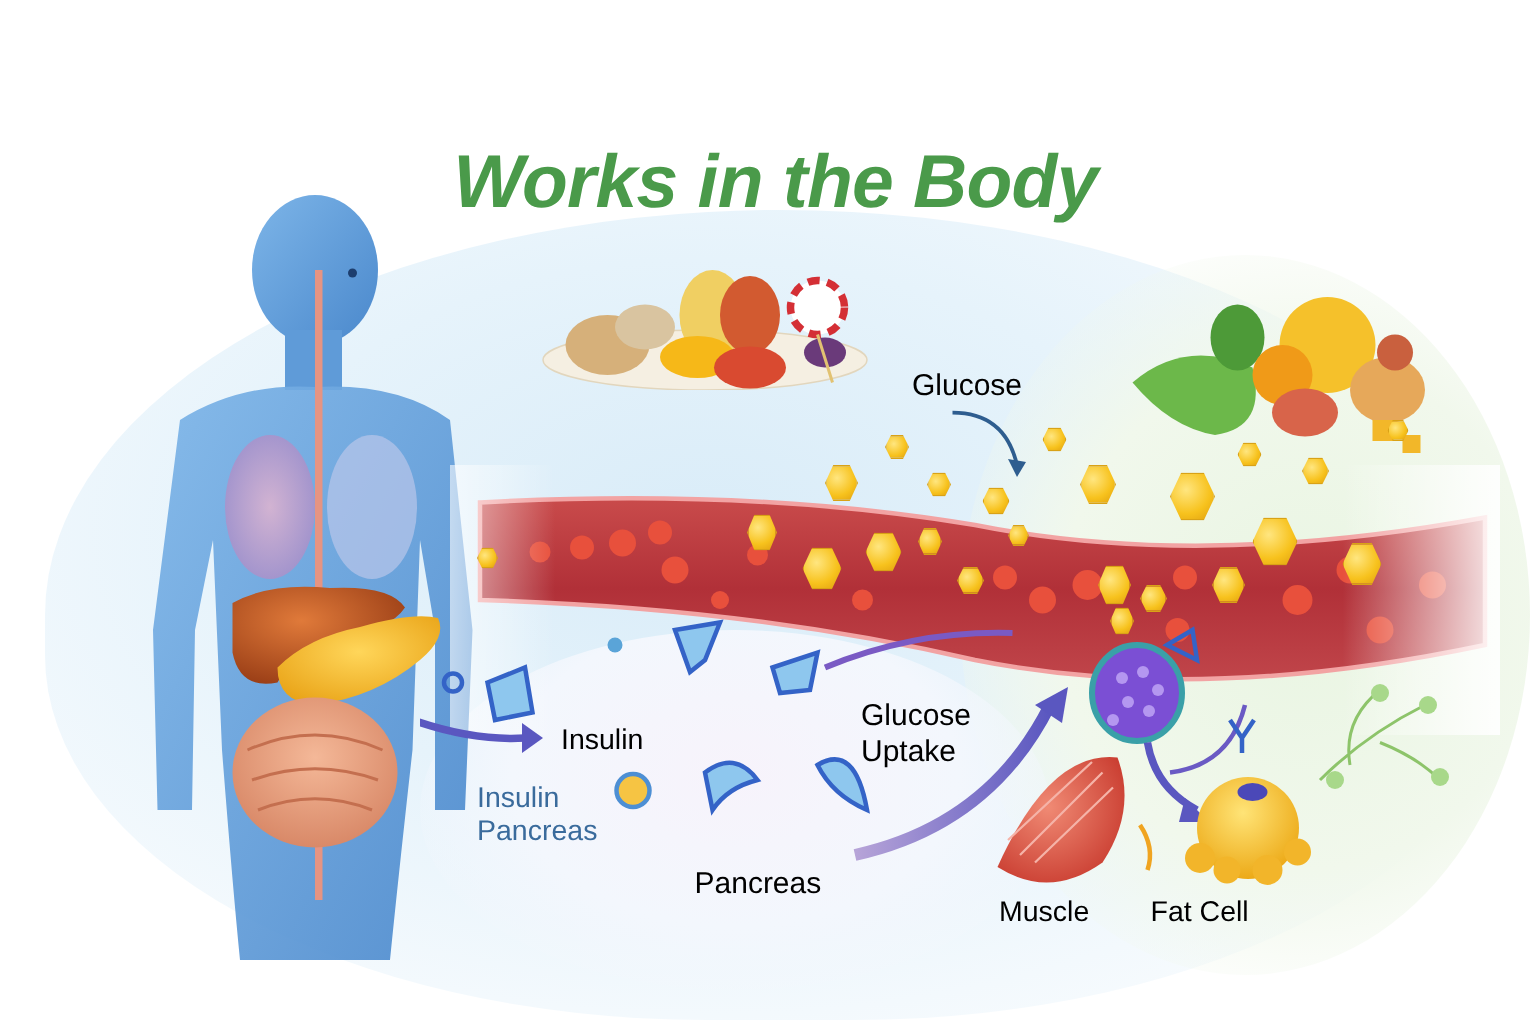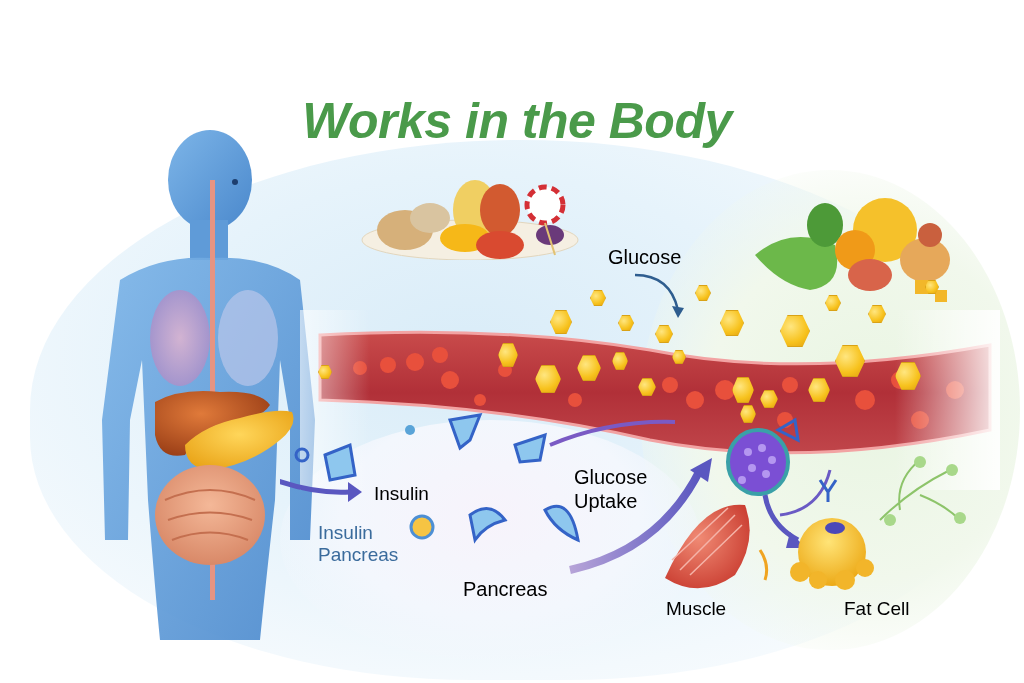--- a/index.html
+++ b/index.html
@@ -288,15 +288,15 @@
   <div class="label light" style="left:318px; top:522px; font-size:19px;">
     <div>Insulin</div>
     <div>Pancreas</div>
   </div>
   <div class="label" style="left:463px; top:578px; font-size:20px;">Pancreas</div>
   <div class="label" style="left:574px; top:465px; font-size:20px; line-height:1.2;">
     <div>Glucose</div>
     <div>Uptake</div>
   </div>
   <div class="label" style="left:666px; top:598px; font-size:19px;">Muscle</div>
-  <div class="label" style="left:844px; top:598px; font-size:19px;">Fat Cell</div>
+  <div class="label" style="left:767px; top:598px; font-size:19px;">Fat Cell</div>
 
 </div>
 
 </body></html>

